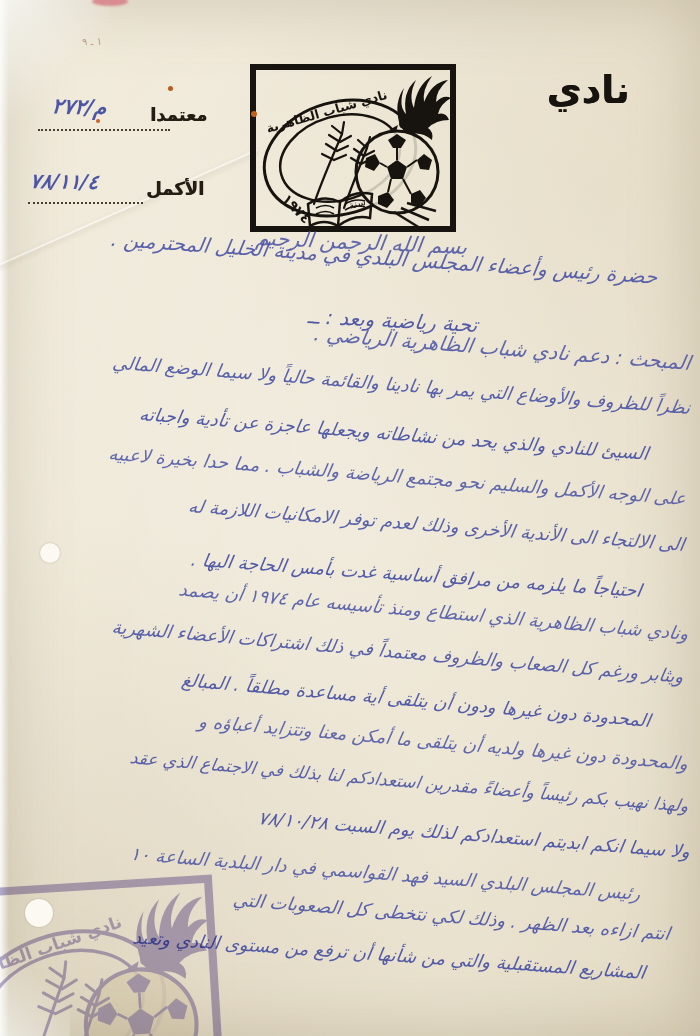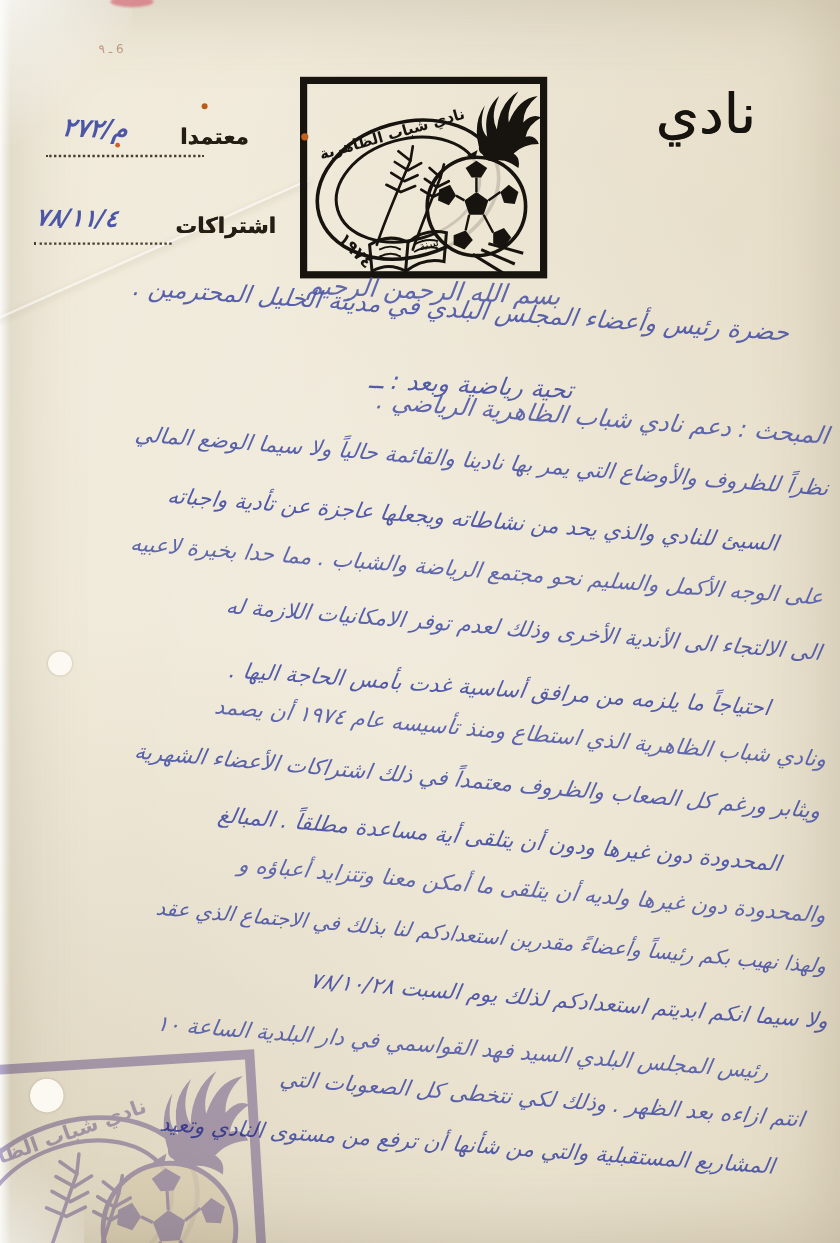--- a/index.html
+++ b/index.html
@@ -15,21 +15,21 @@
     background:linear-gradient(90deg,rgba(252,252,250,.95),rgba(252,252,250,0));}
   .corner-tl{position:absolute;left:0;top:0;width:110px;height:120px;
     background:linear-gradient(135deg,rgba(251,251,249,.85),rgba(251,251,249,0) 60%);}
   .corner-bl{position:absolute;left:0;bottom:0;width:70px;height:90px;
     background:linear-gradient(45deg,rgba(248,248,245,.7),rgba(248,248,245,0) 65%);}
   .crease{position:absolute;left:-30px;top:210px;width:300px;height:2px;
     background:rgba(255,255,255,.45);box-shadow:0 2px 5px rgba(130,118,92,.25);
     transform:rotate(-24deg);}
   .club-name{position:absolute;right:6px;top:68px;width:212px;text-align:center;
     color:#17130e;direction:rtl;}
-  .club-name .l1{font-size:46px;font-weight:normal;text-shadow:.6px 0 #17130e;}
+  .club-name .l1{font-size:38px;font-weight:bold;text-shadow:.6px 0 #17130e;}
   .club-name .l2{font-size:28px;font-weight:bold;margin-top:24px;text-shadow:.5px 0 #17130e;white-space:nowrap;}
   .emblem-box{position:absolute;left:247px;top:62px;color:#17130e;}
   .printed-label{position:absolute;font-size:18px;font-weight:bold;color:#241d14;direction:rtl;
     text-shadow:.4px 0 #241d14;}
   .hw{position:absolute;direction:rtl;white-space:nowrap;color:#4d56a6;
     transform-origin:100% 50%;font-style:italic;}
   .hw-meta{letter-spacing:1.5px;font-weight:bold;}
   .dotline{position:absolute;border-bottom:2px dotted #473e31;height:0;}
   .stamp{position:absolute;left:-62px;top:880px;color:#7e6bb3;opacity:.55;
     transform:rotate(-3.5deg);mix-blend-mode:multiply;}
@@ -44,21 +44,21 @@
 </head>
 <body>
 
 <div id="page" data-name="scanned-letter-page">
 
   <div class="edge-left" data-name="page-left-edge"></div>
   <div class="corner-tl" data-name="page-corner-highlight-top"></div>
   <div class="corner-bl" data-name="page-corner-highlight-bottom"></div>
   <div class="crease" data-name="paper-crease"></div>
   <div class="pink-blob" data-name="red-edge-mark"></div>
-  <div class="top-marks" data-name="faint-pencil-marks">6 ـ ٩</div>
+  <div class="top-marks" data-name="faint-pencil-marks">١ ـ ٩</div>
 
   <div class="club-name" data-name="club-name-header">
     <div class="l1" data-name="club-name-line1">نادي</div>
   </div>
 
   <svg width="0" height="0" style="position:absolute" aria-hidden="true">
     <symbol id="emblem" viewBox="0 0 210 172">
       <rect x="5" y="5" width="200" height="162" fill="none" stroke="currentColor" stroke-width="6" data-name="emblem-border"></rect>
       <g data-name="emblem-ring" transform="rotate(-16 92 96)">
         <ellipse cx="92" cy="96" rx="77" ry="56" fill="none" stroke="currentColor" stroke-width="3"></ellipse>
@@ -98,21 +98,21 @@
   </svg>
 
   <svg class="emblem-box" width="212" height="172" viewBox="0 0 210 172" data-name="club-emblem">
     <use href="#emblem"></use>
   </svg>
 
   <div class="printed-label" style="left:150px;top:104px;" data-name="number-label">معتمدا</div>
   <div class="hw hw-meta" style="left:52px;top:96px;font-size:21px;transform:rotate(2deg) skewX(-4deg);" data-name="number-value">م/٢٧٢</div>
   <div class="dotline" style="left:38px;top:129px;width:132px;" data-name="number-rule-line"></div>
 
-  <div class="printed-label" style="left:146px;top:178px;" data-name="date-label">اشتراكات</div>
+  <div class="printed-label" style="left:146px;top:178px;" data-name="date-label">الأكمل</div>
   <div class="hw hw-meta" style="left:30px;top:170px;font-size:20px;transform:rotate(1deg) skewX(-4deg);" data-name="date-value">٧٨/١١/٤</div>
   <div class="dotline" style="left:28px;top:202px;width:115px;" data-name="date-rule-line"></div>
 
   <div id="letter-lines" data-name="handwritten-letter-body">
       <div class="hw" data-name="handwritten-line" style="top: 236px; right: 233px; font-size: 21px; transform: rotate(2.5deg) skewX(-5deg); opacity: 0.88;">بسم الله الرحمن الرحيم</div>
       <div class="hw" data-name="handwritten-line" style="top: 266px; right: 42px; font-size: 20px; transform: rotate(4deg) skewX(-5deg); opacity: 0.92;">حضرة رئيس وأعضاء المجلس البلدي في مدينة الخليل المحترمين .</div>
       <div class="hw" data-name="handwritten-line" style="top: 314px; right: 222px; font-size: 20px; transform: rotate(3deg) skewX(-5deg); opacity: 0.96;">تحية رياضية وبعد : ــ</div>
       <div class="hw" data-name="handwritten-line" style="top: 352px; right: 10px; font-size: 20px; transform: rotate(4.5deg) skewX(-5deg); opacity: 0.88;">المبحث : دعم نادي شباب الظاهرية الرياضي .</div>
       <div class="hw" data-name="handwritten-line" style="top: 398px; right: 10px; font-size: 18px; transform: rotate(4.5deg) skewX(-5deg); opacity: 0.92;">نظراً للظروف والأوضاع التي يمر بها نادينا والقائمة حالياً ولا سيما الوضع المالي</div>
       <div class="hw" data-name="handwritten-line" style="top: 444px; right: 52px; font-size: 18px; transform: rotate(4.5deg) skewX(-5deg); opacity: 0.96;">السيئ للنادي والذي يحد من نشاطاته ويجعلها عاجزة عن تأدية واجباته</div>

